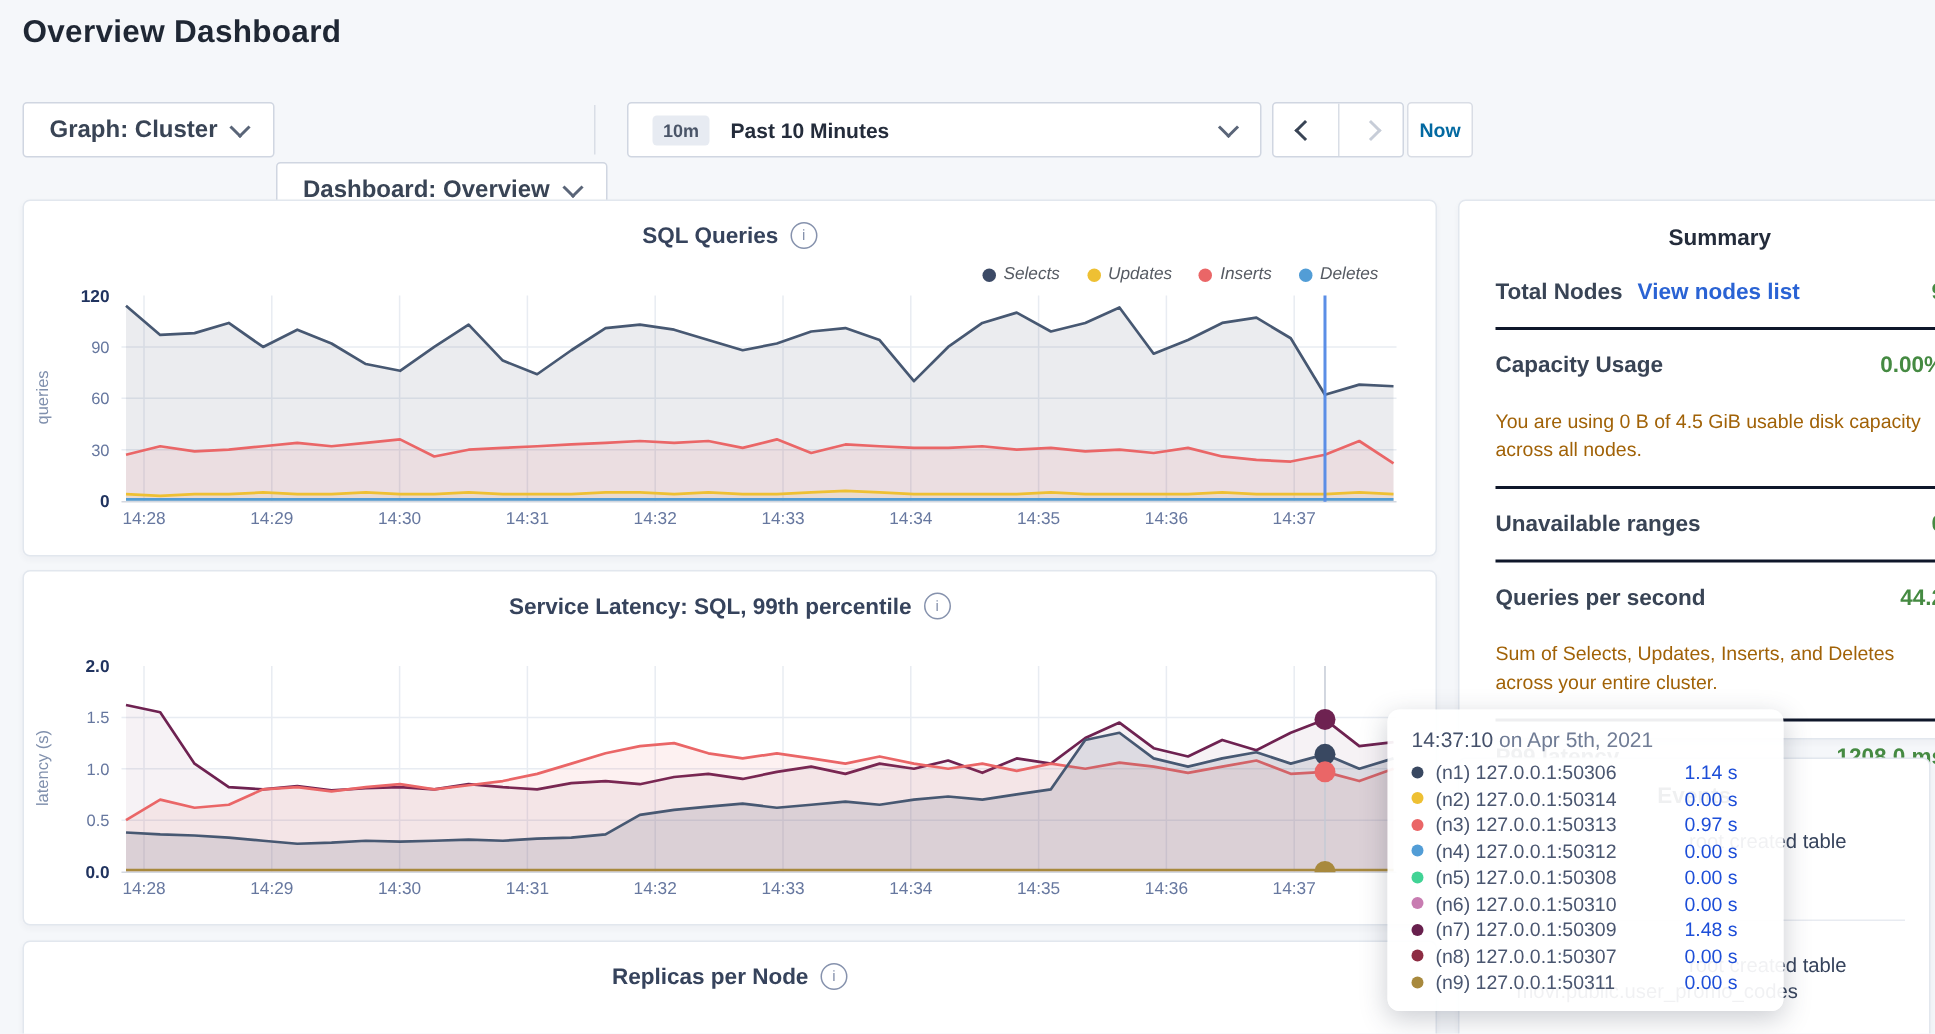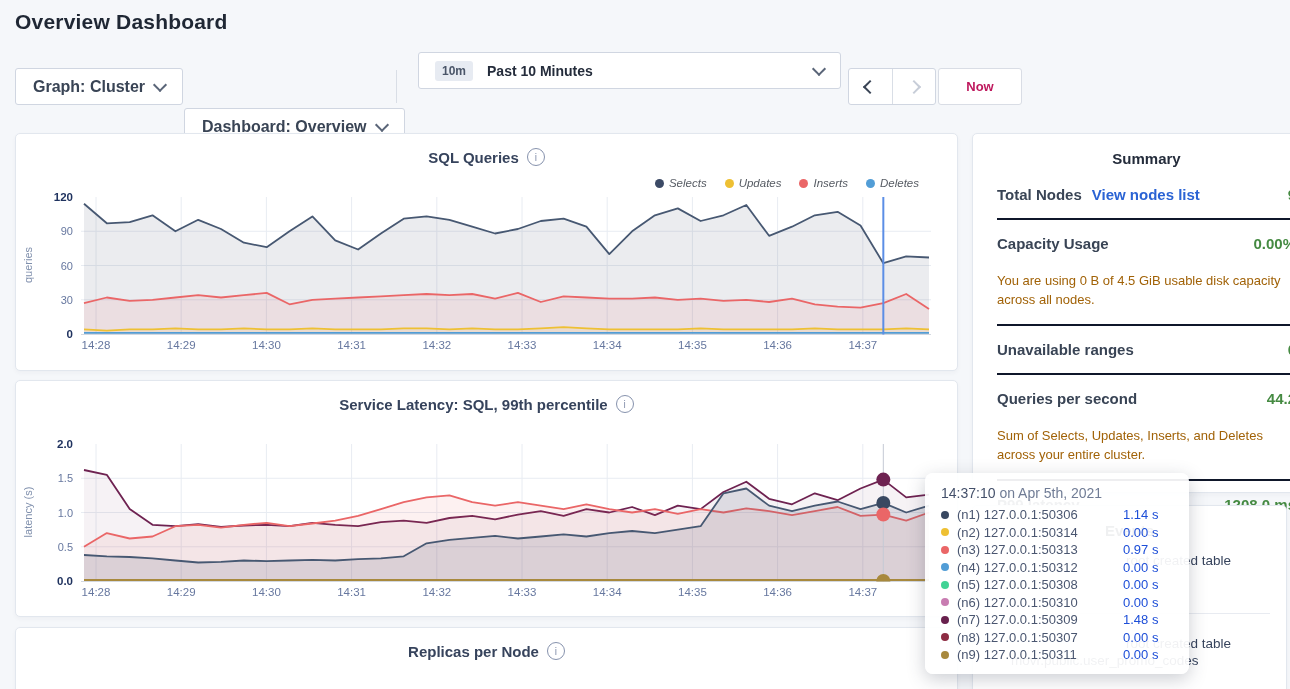--- a/index.html
+++ b/index.html
@@ -11,32 +11,32 @@
   
   .btn{position:absolute;top:68px;height:37px;box-sizing:border-box;display:inline-flex;align-items:center;gap:10px;
        padding:0 17px;background:#fff;border:1px solid #d0d6e1;border-radius:3px;font-size:16px;font-weight:bold;color:#394455;cursor:pointer;}
   .dd1{left:15px;}
   .dd2{left:184px;margin-top:40px;}
   .toolbar-divider{position:absolute;left:396px;top:70px;height:33px;border-left:1px solid #d9dee6;}
   .chev{display:inline-block;width:8px;height:8px;border-color:#5a6578;border-style:solid;}
   .chev-down{border-width:0 2px 2px 0;transform:rotate(45deg);margin-top:-4px;}
   .chev-left{border-width:0 0 2.5px 2.5px;transform:rotate(45deg);}
   .chev-right{border-width:2.5px 2.5px 0 0;transform:rotate(45deg);}
-  .time-select{position:absolute;left:418px;top:52px;width:423px;height:37px;box-sizing:border-box;background:#fff;
+  .time-select{position:absolute;left:418px;top:68px;width:423px;height:37px;box-sizing:border-box;background:#fff;
        border:1px solid #d0d6e1;border-radius:3px;display:flex;align-items:center;gap:14px;padding:0 16px;cursor:pointer;}
   .range-badge{background:#e7ebf2;border-radius:3px;padding:3px 7px;font-size:12px;font-weight:bold;color:#4a5568;}
   .range-label{font-size:14px;font-weight:bold;color:#242c3b;flex:1;}
   .nav-group{position:absolute;left:848px;top:68px;width:88px;height:37px;box-sizing:border-box;background:#fff;
        border:1px solid #d0d6e1;border-radius:3px;display:flex;}
   .nav-btn{flex:1;display:flex;align-items:center;justify-content:center;cursor:pointer;}
   .nav-btn + .nav-btn{border-left:1px solid #d9dee6;}
   .chev.dark{border-color:#394455;}
   .chev.light{border-color:#c7cdd8;}
-  .now-btn{position:absolute;left:938px;top:68px;width:84px;height:37px;box-sizing:border-box;background:#fff;border:1px solid #d9dde5;
-       border-radius:3px;display:flex;align-items:center;justify-content:center;font-size:13px;font-weight:bold;color:#be185d;}
+  .now-btn{position:absolute;left:938px;top:68px;width:44px;height:37px;box-sizing:border-box;background:#fff;border:1px solid #d9dde5;
+       border-radius:3px;display:flex;align-items:center;justify-content:center;font-size:13px;font-weight:bold;color:#0369a1;}
 
   
   .panel{position:absolute;background:#fff;border:1px solid #e2e7ee;border-radius:5px;box-shadow:0 2px 4px rgba(40,50,70,.04);box-sizing:border-box;}
   .sql-panel{left:15px;top:133px;width:943px;height:238px;}
   .latency-panel{left:15px;top:380px;width:943px;height:237px;}
   .replicas-panel{left:15px;top:627px;width:943px;height:120px;}
   .summary-panel{left:972px;top:133px;width:349px;height:360px;padding:0 24px;}
   .events-panel{left:972px;top:505px;width:315px;height:210px;}
 
   .chart-title{display:flex;justify-content:center;align-items:center;gap:8px;margin-top:14px;font-size:15px;font-weight:bold;color:#36435c;}

